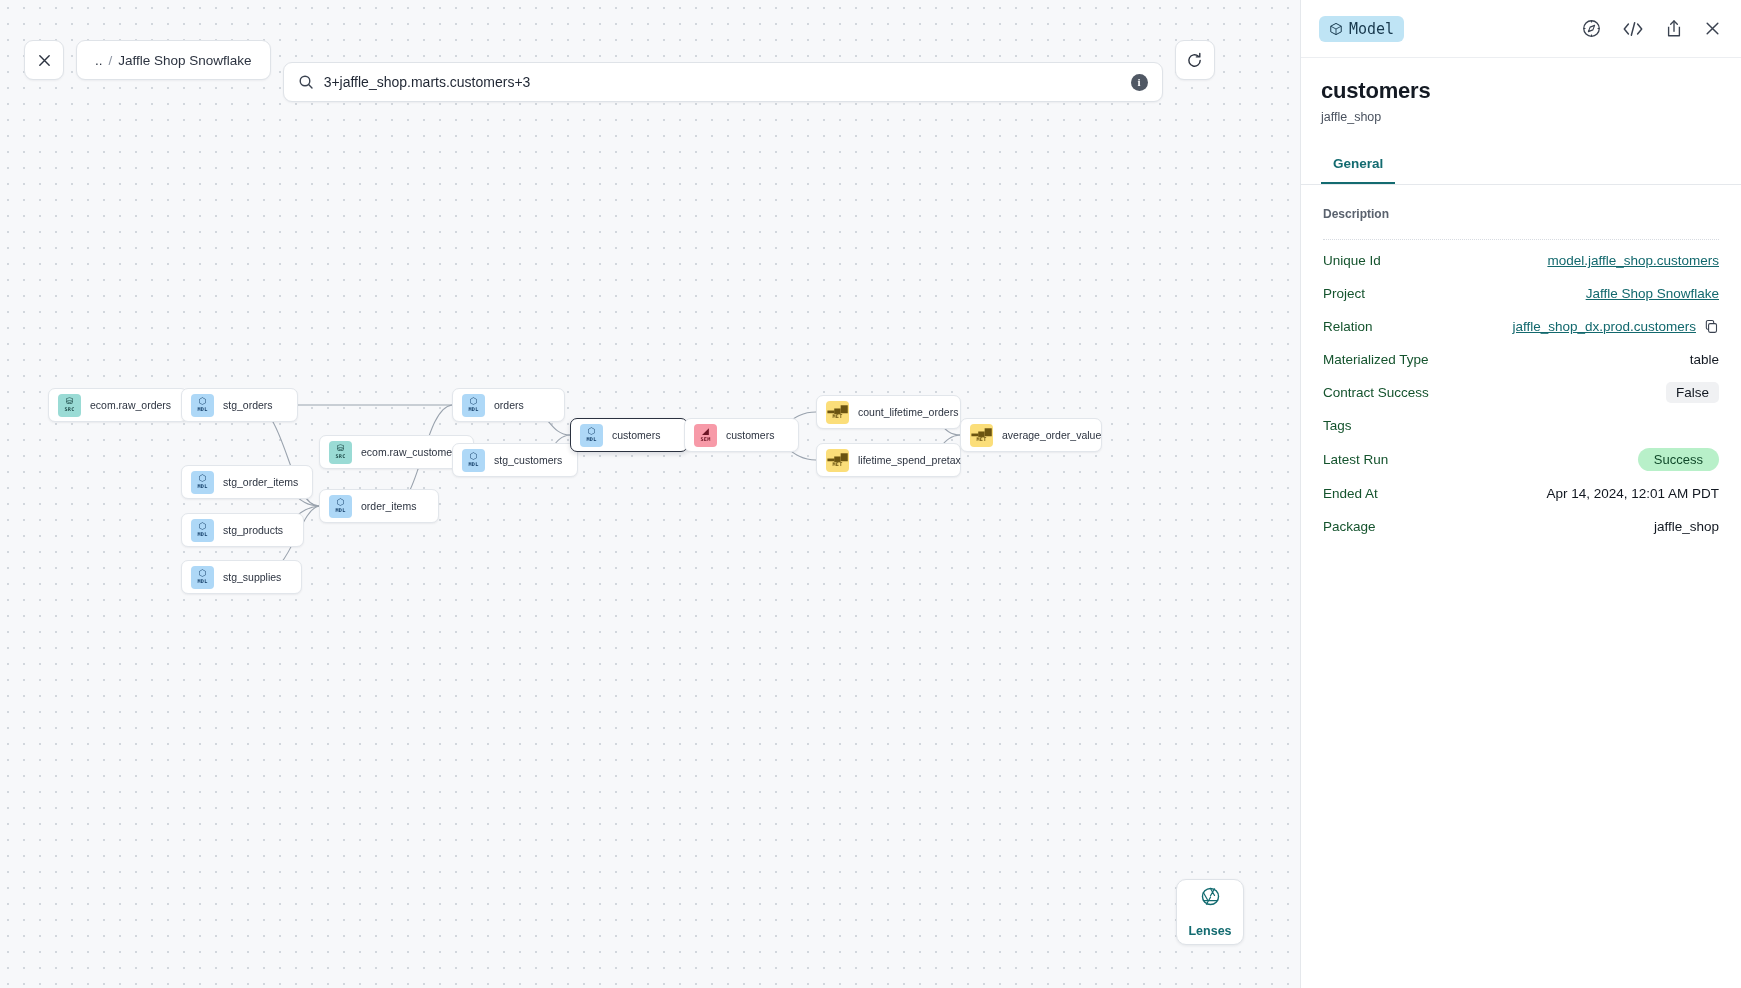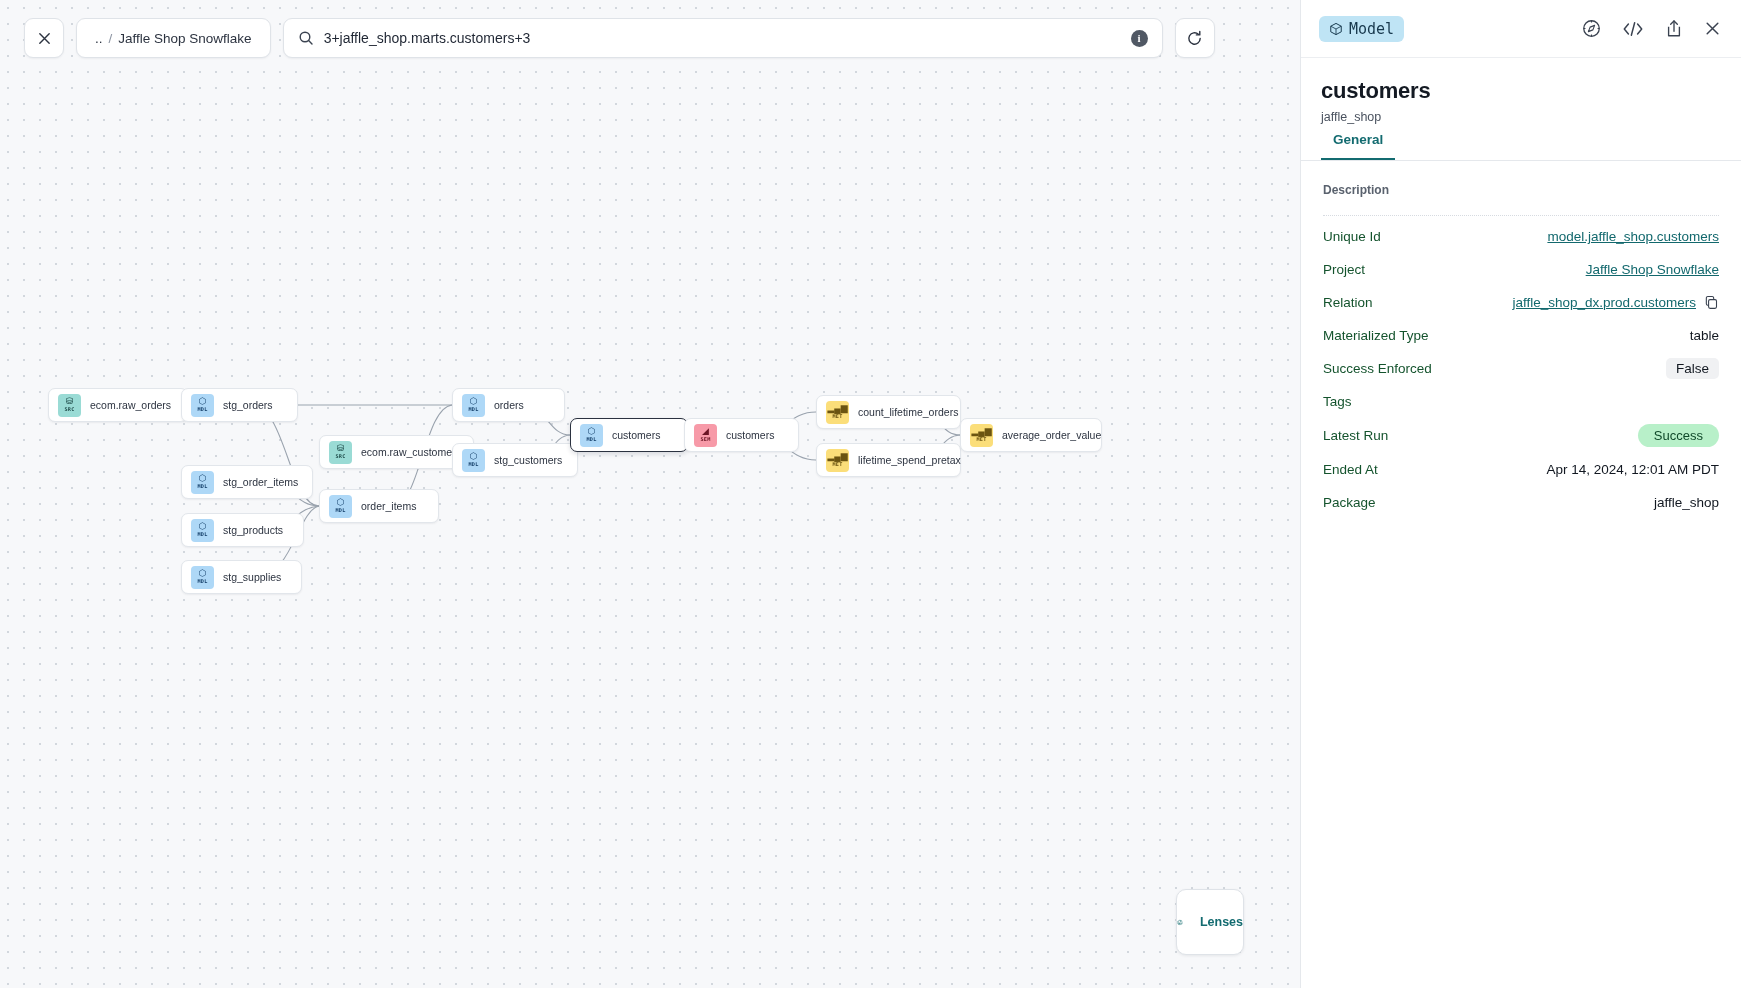--- a/index.html
+++ b/index.html
@@ -32,21 +32,21 @@
     height:40px; display:flex; align-items:center; justify-content:center;
     box-shadow:0 1px 2px rgba(16,24,40,.05);
     cursor:pointer;
   }
   .tb-close { width:40px; }
   .tb-crumb { padding:0 18px; font-size:13.5px; color:#2c3340; white-space:nowrap; }
   .tb-crumb .sep { color:#8b93a1; }
   .tb-search {
     width: 880px; height:40px; background:#fff; border:1px solid #dfe3e8;
     border-radius:9px; display:flex; align-items:center; gap:10px;
-    padding: 0 14px; box-shadow:0 1px 2px rgba(16,24,40,.05);
+    padding: 0 14px; box-shadow:0 1px 2px rgba(16,24,40,.05);margin-top:44px;
   }
   .tb-search input {
     flex:1; border:none; outline:none; font-size:14px; color:#1f2633;
     font-family:"Liberation Sans", sans-serif; background:transparent;
   }
   .tb-refresh { width:40px; }
   .info-dot {
     width:17px;height:17px;border-radius:50%;background:#505864;color:#fff;
     font-size:11px;font-weight:bold;display:flex;align-items:center;justify-content:center;
     font-family:"Liberation Serif", serif;
@@ -73,23 +73,23 @@
   .badge .tx { font-size:5.2px; font-weight:bold; letter-spacing:.2px; margin-top:1px;
                font-family:"DejaVu Sans Mono", monospace; }
   .badge.src { background:#9adbd5; color:#1e4b49; }
   .badge.mdl { background:#aed8f7; color:#15406b; }
   .badge.sem { background:#f79aa8; color:#6b1524; }
   .badge.met { background:#fbde7a; color:#6b5411; }
   .node .nlabel { font-size:10.5px; color:#2c3340; white-space:nowrap; }
 
   
   .lenses {
-    position:absolute; right:56px; bottom:33px; width:68px; height:66px;
+    position:absolute; right:56px; bottom:43px; width:68px; height:66px;
     background:#fff; border:1px solid #dfe3e8; border-radius:10px;
-    display:flex; flex-direction:row; align-items:center; justify-content:center; gap:17px;
+    display:flex; flex-direction:column; align-items:center; justify-content:center; gap:17px;
     box-shadow:0 1px 3px rgba(16,24,40,.08); cursor:pointer; z-index:20;
   }
   .lenses .llabel { font-size:12.5px; color:#136b70; font-weight:600; }
 
   
   .panel {
     width:441px; height:988px; background:#fff;
     border-left:1px solid #e5e8ec; display:flex; flex-direction:column;
   }
   .panel-top {
@@ -101,21 +101,21 @@
     display:flex; align-items:center; gap:6px; padding:0 10px;
     font-size:15px; font-family:"DejaVu Sans Mono", monospace; cursor:pointer;
   }
   .panel-icons { margin-left:auto; display:flex; align-items:center; gap:21px; }
   .panel-icons .pi { cursor:pointer; display:flex; }
 
   .panel-head { padding:20px 20px 0 20px; }
   .panel-title { font-size:22px; font-weight:bold; color:#141a23; letter-spacing:-.2px; }
   .panel-sub { font-size:12.5px; color:#4a525f; margin-top:6px; }
 
-  .tabs { display:flex; padding:0 20px; border-bottom:1px solid #e5e8ec; }
+  .tabs { display:flex; padding:0 20px; border-bottom:1px solid #e5e8ec; margin-top:24px; }
   .tab {
     font-size:13.5px; color:#136b70; font-weight:600; padding:8px 12px 11px 12px;
     border-bottom:2.5px solid #136b70; cursor:pointer;
   }
 
   .panel-body { padding:22px 22px 0 22px; overflow-y:auto; flex:1; }
   .sec-label { font-size:12px; color:#5a626e; font-weight:600; margin-bottom:14px; }
   .desc { font-size:14px; color:#202733; line-height:1.62; }
   .divider { border-top:1px dotted #d7dbe1; margin:18px 0 4px 0; }
 
@@ -387,21 +387,21 @@
               </span>
             </span>
           </div>
           <div class="kv">
             <span class="k">Materialized Type</span>
             <span class="v-row">
               <span class="v">table</span>
             </span>
           </div>
           <div class="kv">
-            <span class="k">Success Enforced</span>
+            <span class="k">Contract Success</span>
             <span class="v-row">
               <span class="pill-gray">False</span>
             </span>
           </div>
           <div class="kv">
             <span class="k">Tags</span>
             <span class="v-row">
               <span class="v"></span>
             </span>
           </div>

